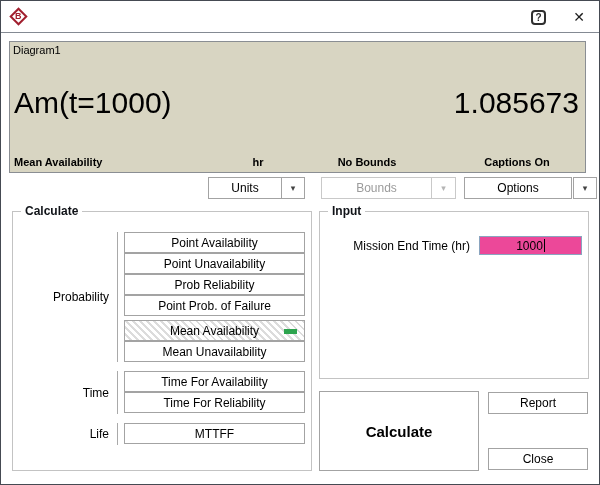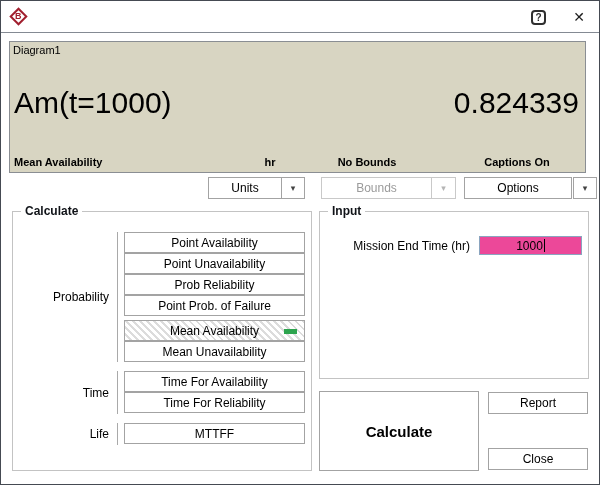--- a/index.html
+++ b/index.html
@@ -26,21 +26,21 @@
              font-size:14px;color:#1c1c1c;cursor:default;}
 
   
   .result-panel{position:absolute;left:8px;top:40px;width:577px;height:132px;
                 background:var(--result-bg,#d8d5c2);border:1px solid #8a8e93;}
   .diagram-label{position:absolute;left:3px;top:2px;font-size:11px;}
   .expr-row{position:absolute;left:4px;right:6px;top:44px;display:flex;
             justify-content:space-between;align-items:baseline;font-size:30px;line-height:34px;}
   .cap-row{position:absolute;left:0;right:0;bottom:2px;height:14px;font-size:11px;font-weight:bold;}
   .cap-metric{position:absolute;left:4px;}
-  .cap-units{position:absolute;left:260px;transform:translateX(-50%);}
+  .cap-units{position:absolute;left:248px;transform:translateX(-50%);}
   .cap-bounds{position:absolute;left:357px;transform:translateX(-50%);}
   .cap-options{position:absolute;left:507px;transform:translateX(-50%);}
 
   
   .btn{position:absolute;background:#fff;border:1px solid #a3a3a3;display:flex;
        align-items:center;justify-content:center;font-size:12px;color:#000;cursor:default;}
   .btn.disabled{color:#9b9b9b;border-color:#c9c9c9;}
   .arrow{font-size:9px;color:#444;}
   .arrow.disabled-glyph{color:#b5b5b5;}
 
@@ -101,21 +101,21 @@
     </div>
     <div class="win-title">QCP</div>
     <div class="help-btn">?</div>
     <div class="close-btn">✕</div>
   </div>
 
   <div class="result-panel">
     <div class="diagram-label">Diagram1</div>
     <div class="expr-row">
       <span>Am(t=1000)</span>
-      <span>0.824339</span>
+      <span>1.085673</span>
     </div>
     <div class="cap-row">
       <span class="cap-metric">Mean Availability</span>
       <span class="cap-units">hr</span>
       <span class="cap-bounds">No Bounds</span>
       <span class="cap-options">Captions On</span>
     </div>
   </div>
 
   <div class="btn dd-units">Units</div>

